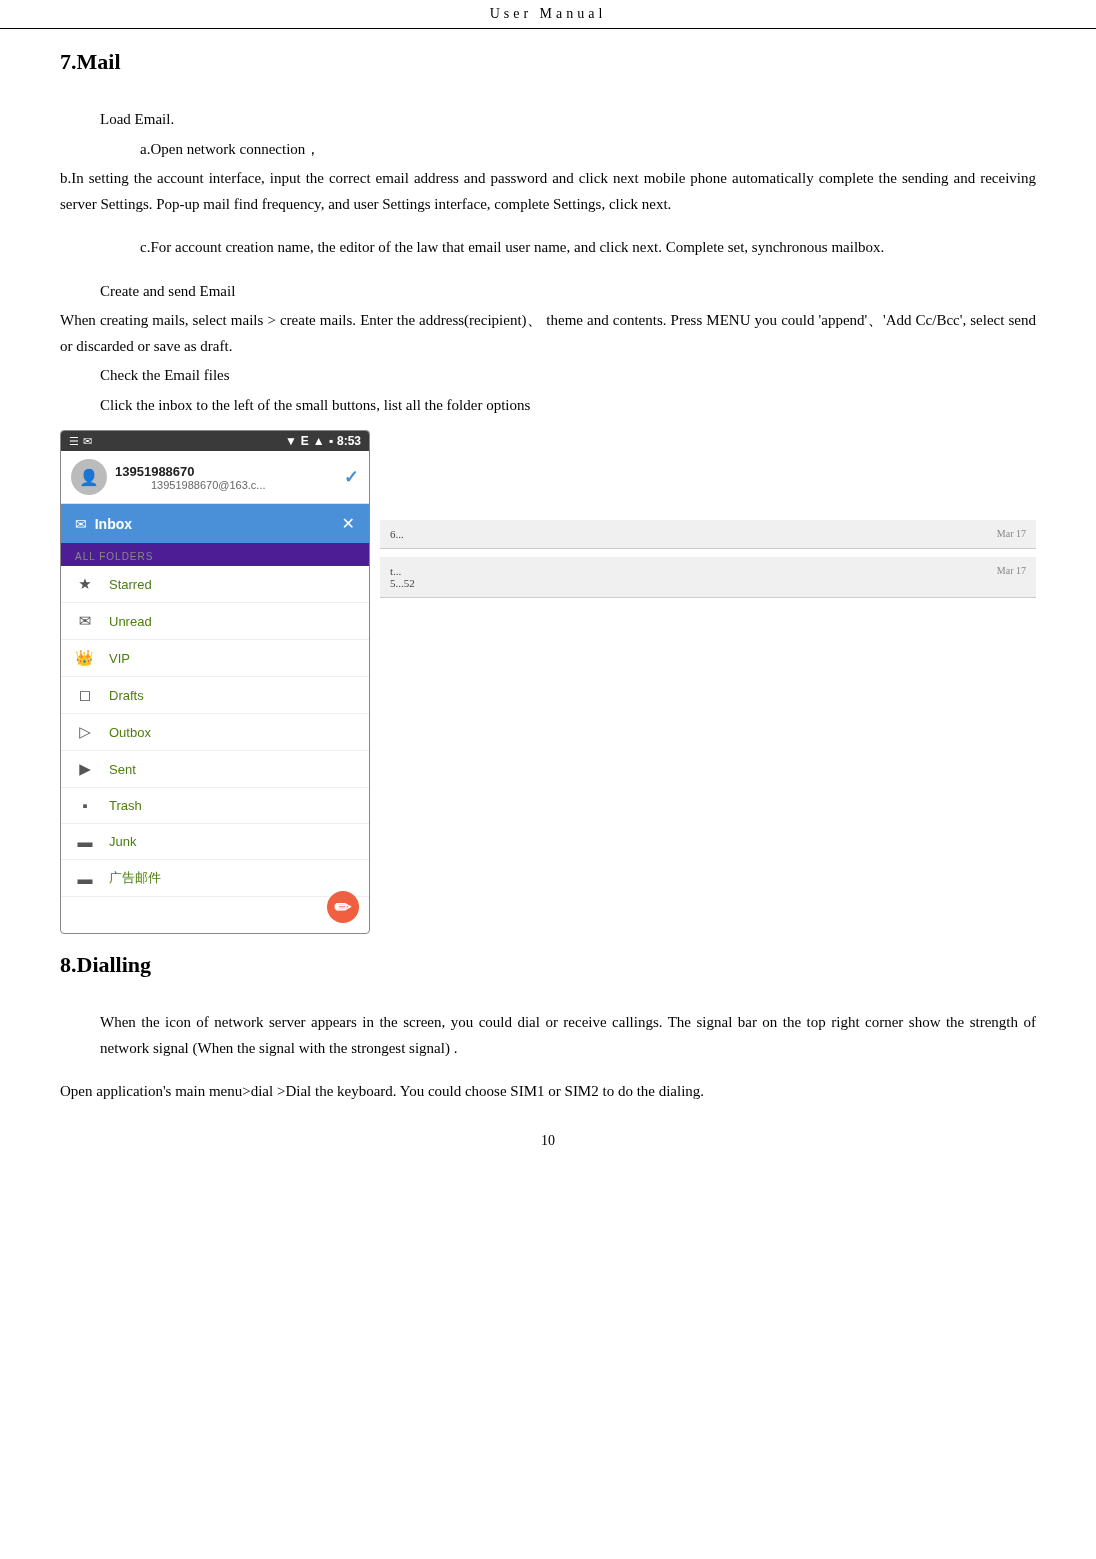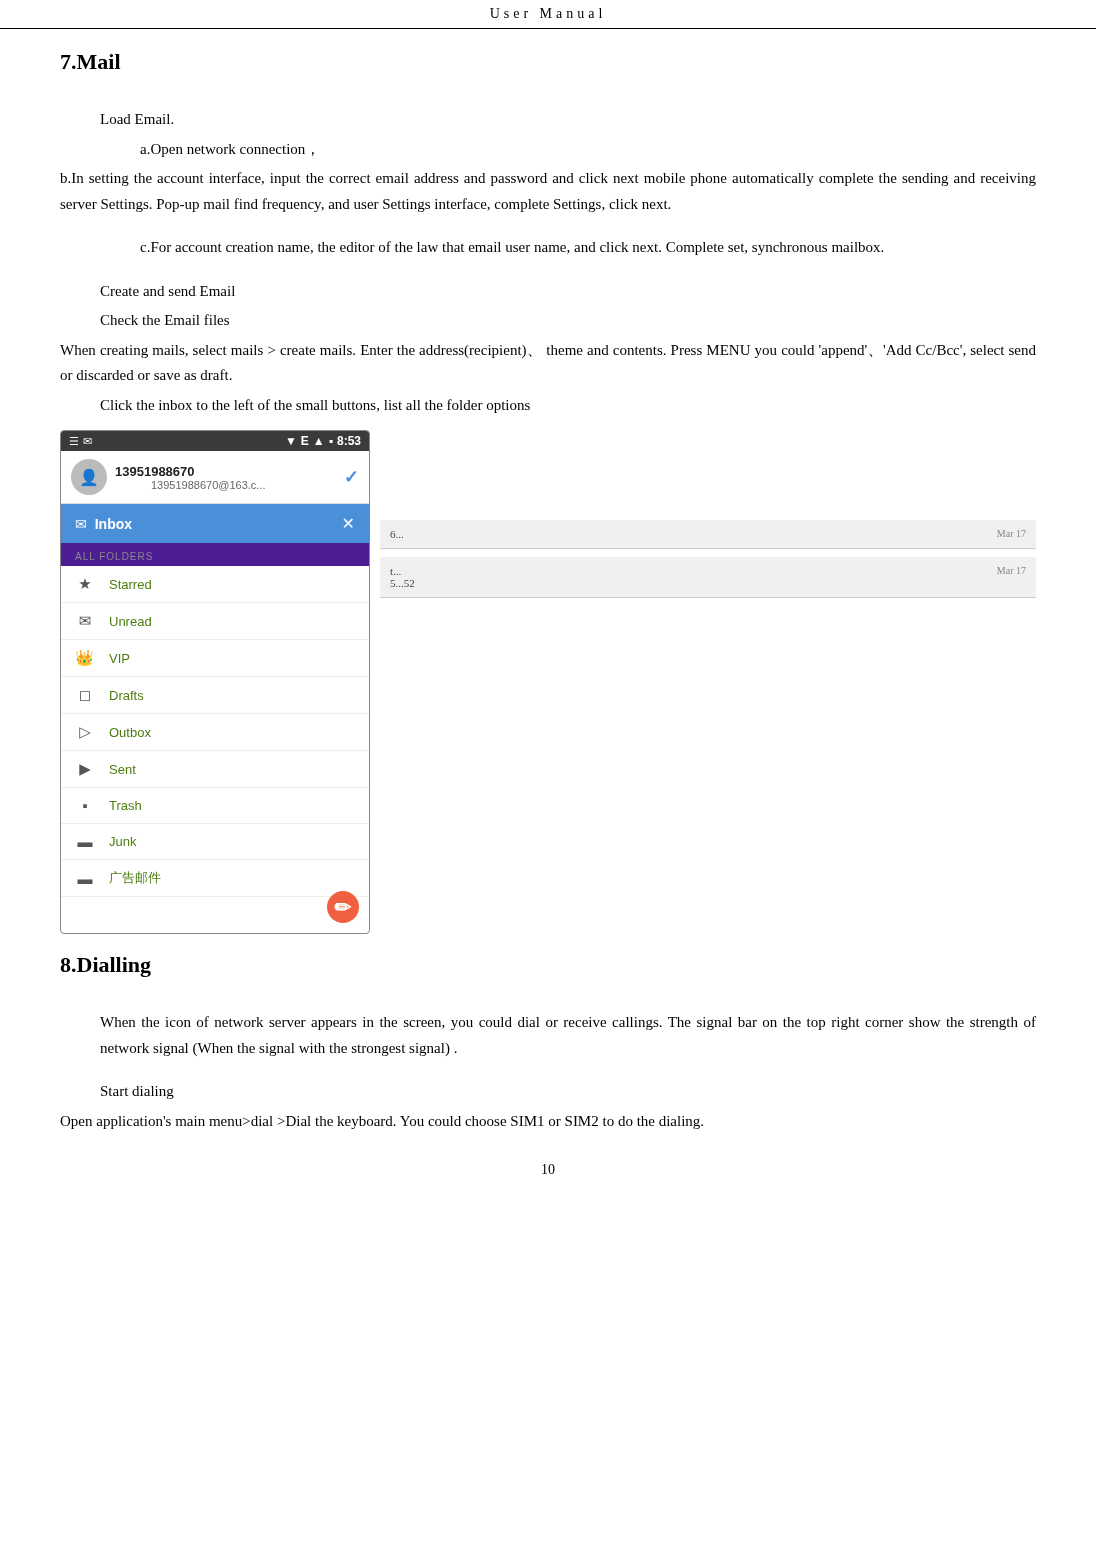--- a/index.html
+++ b/index.html
@@ -233,22 +233,22 @@
   <p class="para indent2">a.Open network connection，</p>
   <p class="para">b.In setting the account interface, input the correct email address and password and click next mobile phone automatically complete the sending and receiving server Settings. Pop-up mail find frequency, and user Settings interface, complete Settings, click next.</p>
 
   <div class="blank-line"></div>
 
   <p class="para indent2">c.For account creation name, the editor of the law that email user name, and click next. Complete set, synchronous mailbox.</p>
 
   <div class="blank-line"></div>
 
   <p class="para indent1">Create and send Email</p>
+  <p class="para">When creating mails, select mails &gt; create mails. Enter the address(recipient)、 theme and contents. Press MENU you could 'append'、'Add Cc/Bcc',    select send or discarded or save as draft.</p>
   <p class="para indent1">Check the Email files</p>
-  <p class="para">When creating mails, select mails &gt; create mails. Enter the address(recipient)、 theme and contents. Press MENU you could 'append'、'Add Cc/Bcc',    select send or discarded or save as draft.</p>
   <p class="para indent1">Click the inbox to the left of the small buttons, list all the folder options</p>
 
   <div class="phone-screenshot-wrap">
     <div class="phone-screenshot screenshot-relative">
 
       <div class="status-bar">
         <div class="left-icons">
           <span>☰</span>
           <span>✉</span>
         </div>
@@ -354,20 +354,19 @@
   </div>
 
   <div class="section-title">8.Dialling</div>
 
   <div class="blank-line"></div>
 
   <p class="para indent1">When the icon of network server appears in the screen, you could dial or receive callings. The signal bar on the top right corner show the strength of network signal (When the signal with the strongest signal) .</p>
 
   <div class="blank-line"></div>
 
-  <p class="para indent1">Start dialing</p>
   <p class="para">Open application's main menu&gt;dial &gt;Dial the keyboard. You could choose SIM1 or SIM2 to do the dialing.</p>
 
   <div class="page-footer">
     <span>10</span>
   </div>
 
 </div>
 
 </body></html>

